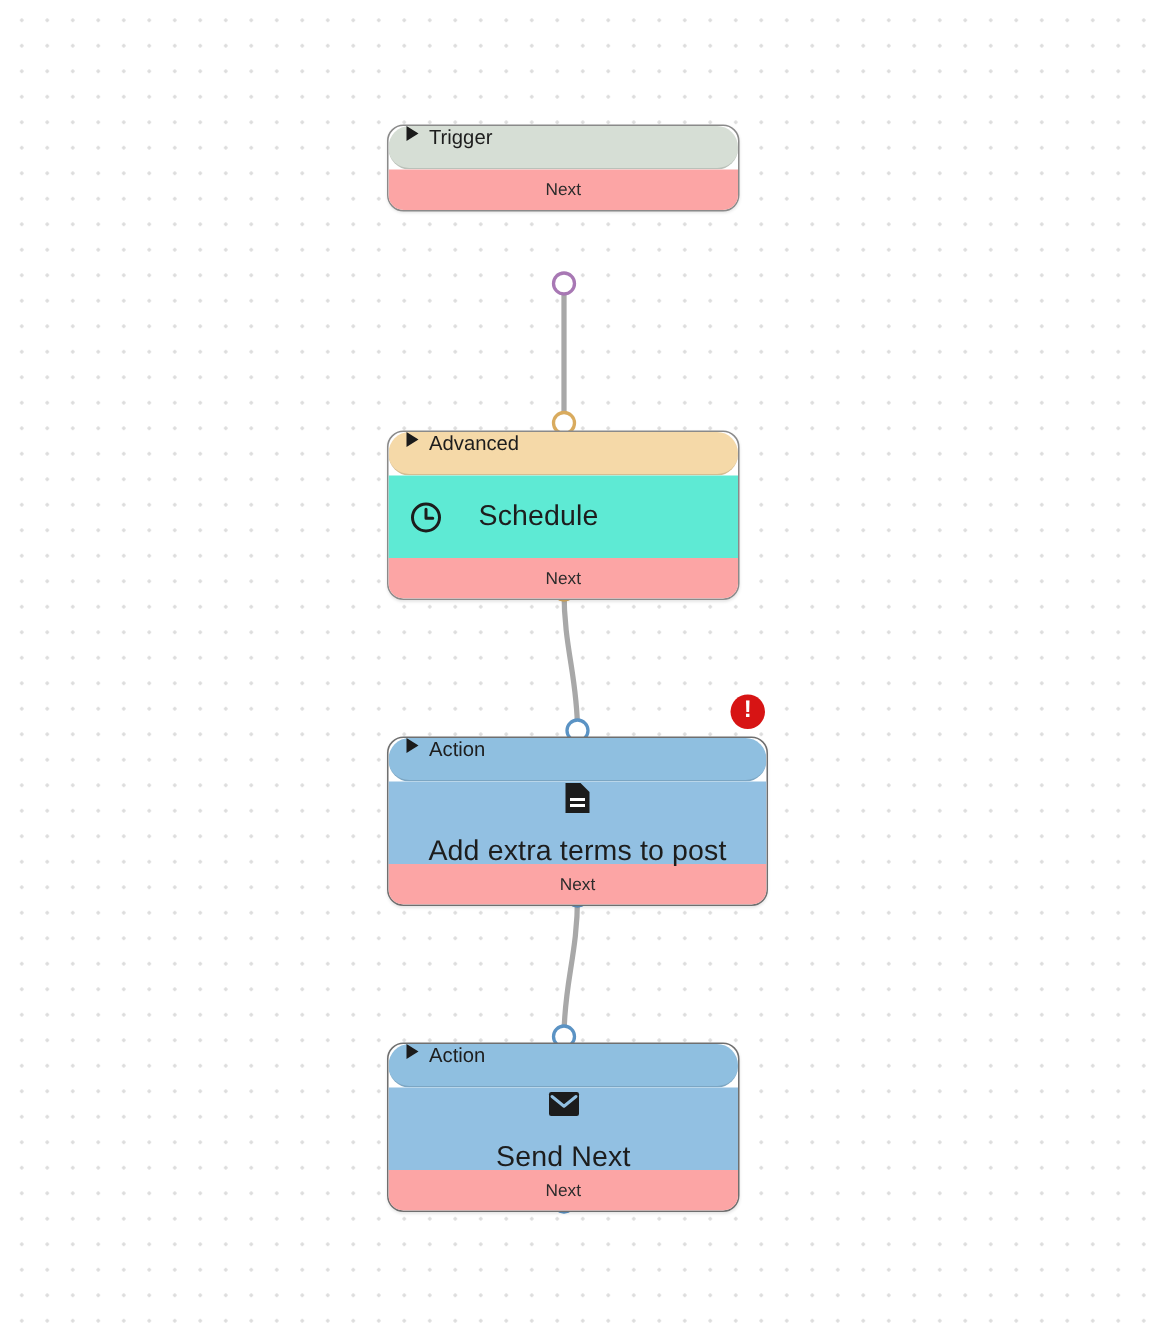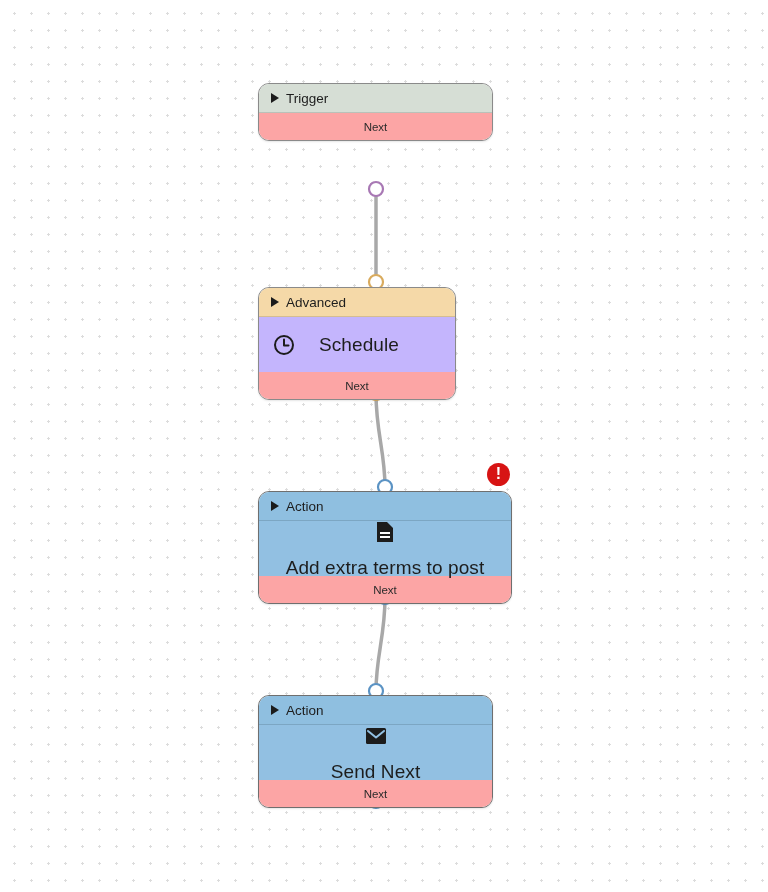--- a/index.html
+++ b/index.html
@@ -39,27 +39,27 @@
     position: absolute;
     border-radius: 11px;
     border: 1px solid #7d7d7d;
     background: #ffffff;
     overflow: hidden;
     box-shadow: 0 1px 2px rgba(0,0,0,0.10);
   }
 
   .node-header {
     display: flex;
-    align-items: center;
     gap: 7px;
     height: 29px;
     padding: 0 12px;
     font-size: 13.5px;
     color: #1d1d1d;
     border-bottom: 1px solid rgba(0,0,0,0.13);
+    border-radius: 14px;
   }
 
   .tri {
     display: inline-block;
     width: 0;
     height: 0;
     border-style: solid;
     border-width: 5px 0 5px 8px;
     border-color: transparent transparent transparent #1b1b1b;
   }
@@ -94,21 +94,21 @@
     font-size: 11.5px;
     color: #2b2b2b;
   }
 
   
   .v-green  .node-header { background: #d6ded5; }
   .v-green  .node-body   { background: #dbe2da; }
   .v-green            { border-color: #8a8a8a; }
 
   .v-amber  .node-header { background: #f5d9a8; }
-  .v-amber  .node-body   { background: #c4b5fd; gap: 24px; }
+  .v-amber  .node-body   { background: #5eead4; gap: 24px; }
   .v-amber            { border-color: #8a8a8a; }
 
   .v-blue   .node-header { background: #8fbfe0; }
   .v-blue   .node-body   { background: #92c0e2; flex-direction: column; }
   .v-blue             { border-color: #6f6f6f; }
 
   
   .error-badge {
     position: absolute;
     width: 23px;
@@ -153,21 +153,21 @@
   <div class="node v-green" style="left:258px; top:83px; width:235px;">
     <div class="node-header">
       <span class="tri"></span>
       <span>Trigger</span>
     </div>
     <div class="node-footer">
       <span>Next</span>
     </div>
   </div>
 
-  <div class="node v-amber" style="left:258px; top:287px; width:198px;">
+  <div class="node v-amber" style="left:258px; top:287px; width:235px;">
     <div class="node-header">
       <span class="tri"></span>
       <span>Advanced</span>
     </div>
     <div class="node-body">
       <span class="node-icon">
         <svg width="22" height="22" viewBox="0 0 22 22">
           <circle cx="11" cy="11" r="9" fill="none" stroke="#1c1c1c" stroke-width="2"></circle>
           <path d="M11 5.5 v6 h4.5" fill="none" stroke="#1c1c1c" stroke-width="2" stroke-linecap="round" stroke-linejoin="round"></path>
         </svg>

